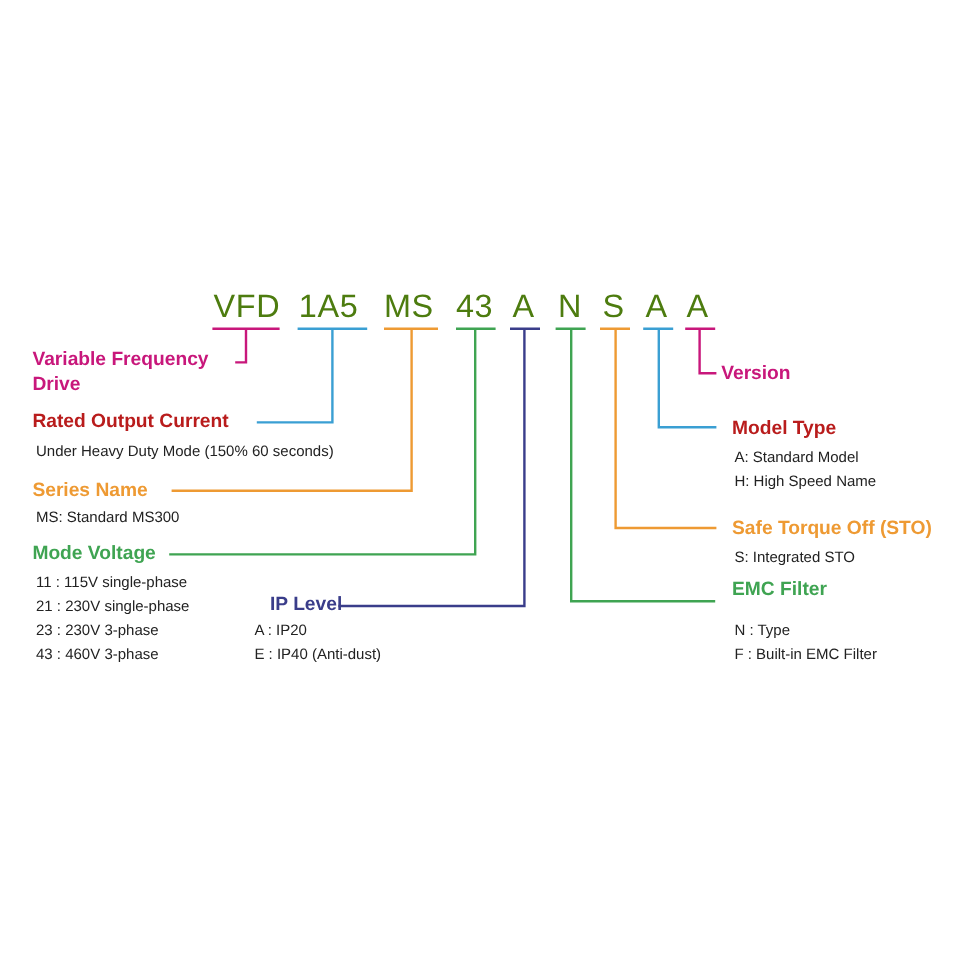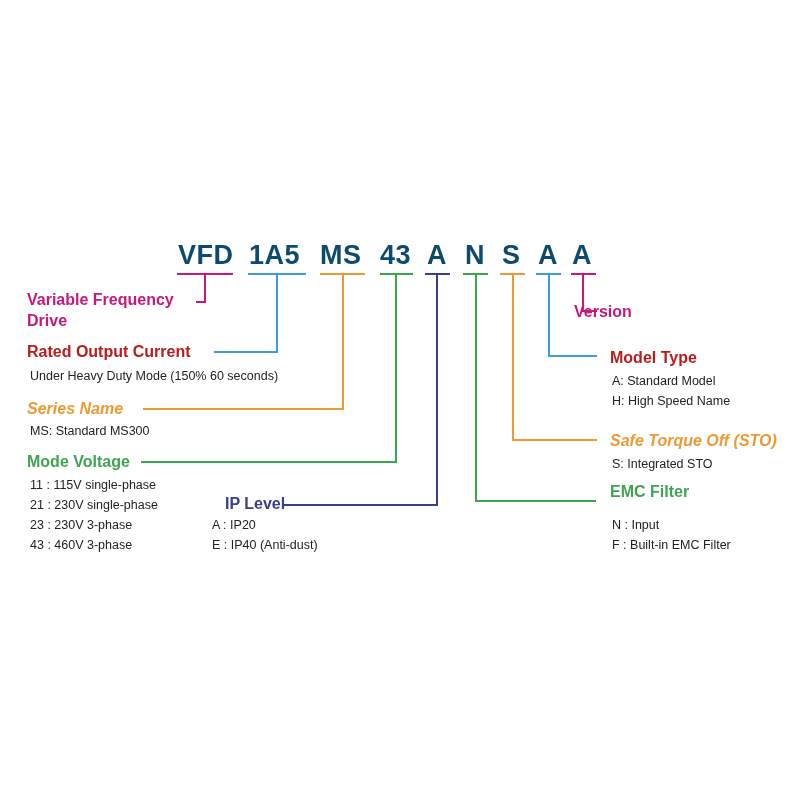--- a/index.html
+++ b/index.html
@@ -1,21 +1,21 @@
 <!DOCTYPE html>
 <html><head>
 <meta charset="utf-8">
 <style>
   html,body{margin:0;padding:0;background:#fff;}
   body{width:800px;height:800px;position:relative;overflow:hidden;font-family:"Liberation Sans",sans-serif;}
-  .code{position:absolute;top:240px;font-weight:bold;font-size:27px;color:#0c4a6e;letter-spacing:0.5px;}
+  .code{position:absolute;top:240px;font-weight:normal;font-size:27px;color:#4d7c0f;letter-spacing:0.5px;}
   .label{position:absolute;font-weight:bold;font-size:16px;white-space:nowrap;}
   .desc{position:absolute;font-size:12.5px;color:#222;white-space:nowrap;line-height:20px;}
   svg{position:absolute;left:0;top:0;}
-  .magenta{color:#c8177b;} .blue{color:#b91c1c;} .orange{color:#ee9a33;font-style:italic;} .green{color:#3fa452;} .navy{color:#3a3d8a;margin-left:16px;}
+  .magenta{color:#c8177b;} .blue{color:#b91c1c;} .orange{color:#ee9a33;} .green{color:#3fa452;} .navy{color:#3a3d8a;margin-left:16px;}
 </style>
 </head>
 <body>
 
 <svg width="800" height="800">
   <g fill="none" stroke-width="2">
 
     <path d="M177 274 H233 M205 274 V302 H196" stroke="#c8177b"></path>
 
     <path d="M248 274 H306 M277 274 V352 H214" stroke="#3a9fd3"></path>
@@ -58,24 +58,24 @@
 <div class="label green" style="left:27px;top:453px">Mode Voltage</div>
 <div class="desc" style="left:30px;top:475px">11 : 115V single-phase</div>
 <div class="desc" style="left:30px;top:495px">21 : 230V single-phase</div>
 <div class="desc" style="left:30px;top:515px">23 : 230V 3-phase</div>
 <div class="desc" style="left:30px;top:535px">43 : 460V 3-phase</div>
 
 <div class="label navy" style="left:209px;top:495px">IP Level</div>
 <div class="desc" style="left:212px;top:515px">A : IP20</div>
 <div class="desc" style="left:212px;top:535px">E : IP40 (Anti-dust)</div>
 
-<div class="label magenta" style="left:574px;top:303px">Version</div>
+<div class="label magenta" style="left:601px;top:303px">Version</div>
 
 <div class="label blue" style="left:610px;top:349px">Model Type</div>
 <div class="desc" style="left:612px;top:371px">A: Standard Model</div>
 <div class="desc" style="left:612px;top:391px">H: High Speed Name</div>
 
 <div class="label orange" style="left:610px;top:432px">Safe Torque Off (STO)</div>
 <div class="desc" style="left:612px;top:454px">S: Integrated STO</div>
 
 <div class="label green" style="left:610px;top:483px">EMC Filter</div>
-<div class="desc" style="left:612px;top:515px">N : Input</div>
+<div class="desc" style="left:612px;top:515px">N : Type</div>
 <div class="desc" style="left:612px;top:535px">F : Built-in EMC Filter</div>
 
 </body></html>

